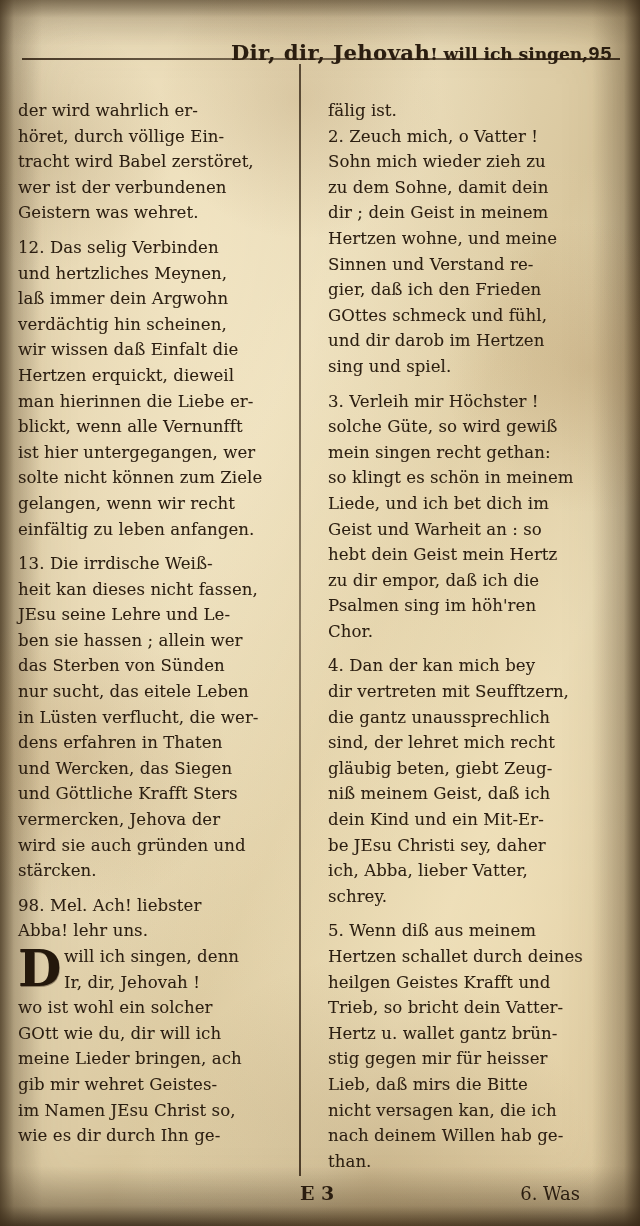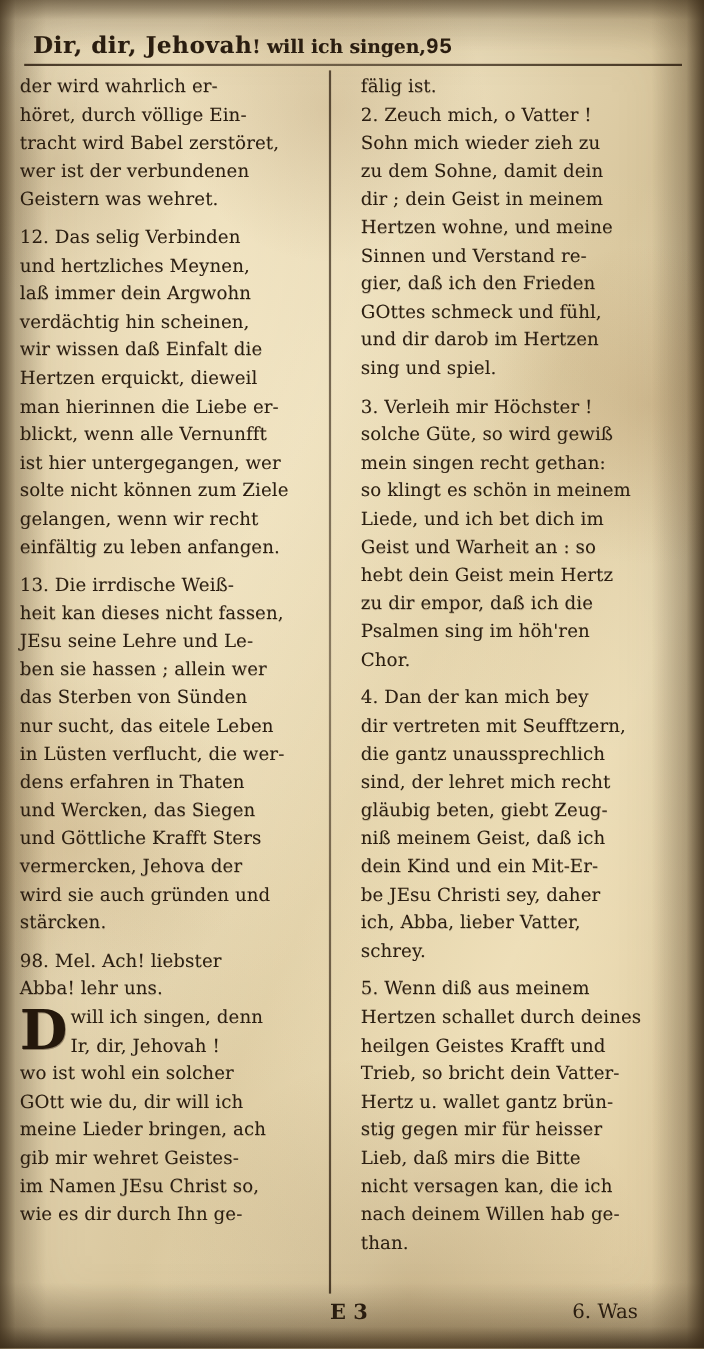--- a/index.html
+++ b/index.html
@@ -58,25 +58,25 @@
     left: 0; top: 0;
     width: 640px; height: 1226px;
     z-index: 3;
     color: #2a1d10;
   }
 
   
   .header {
     position: absolute;
     left: 30px;
-    top: 28px;
+    top: 40px;
     width: 584px;
     display: flex;
     align-items: baseline;
-    justify-content: flex-start;
+    justify-content: flex-end;
   }
   .header-title {
     font-family: "DejaVu Serif", serif;
     font-weight: bold;
     font-size: 21px;
     letter-spacing: 0.5px;
     white-space: nowrap;
     text-shadow: 0.4px 0.4px 0 rgba(40,26,12,0.35);
   }
   .header-title .small {
@@ -103,20 +103,21 @@
     position: absolute;
     left: 18px;
     top: 66px;
     width: 604px;
     height: 1112px;
     display: flex;
   }
   .col {
     width: 292px;
     position: relative;
+    margin-top: 32px;
   }
   .col.left  { padding-right: 6px; }
   .col.right { padding-left: 12px; }
 
   .divider {
     position: absolute;
     left: 299px;
     top: 64px;
     width: 2px;
     height: 1112px;
@@ -162,21 +163,21 @@
   .dropcap-line2 { padding-left: 46px; }
 
   
   .footer {
     position: absolute;
     left: 24px;
     bottom: 22px;
     width: 592px;
     display: flex;
     justify-content: space-between;
-    align-items: flex-start;
+    align-items: center;
     font-family: "DejaVu Serif", serif;
   }
   .signature {
     font-weight: bold;
     font-size: 19px;
     padding-left: 276px;
   }
   .catchword {
     font-weight: normal;
     font-size: 18px;

